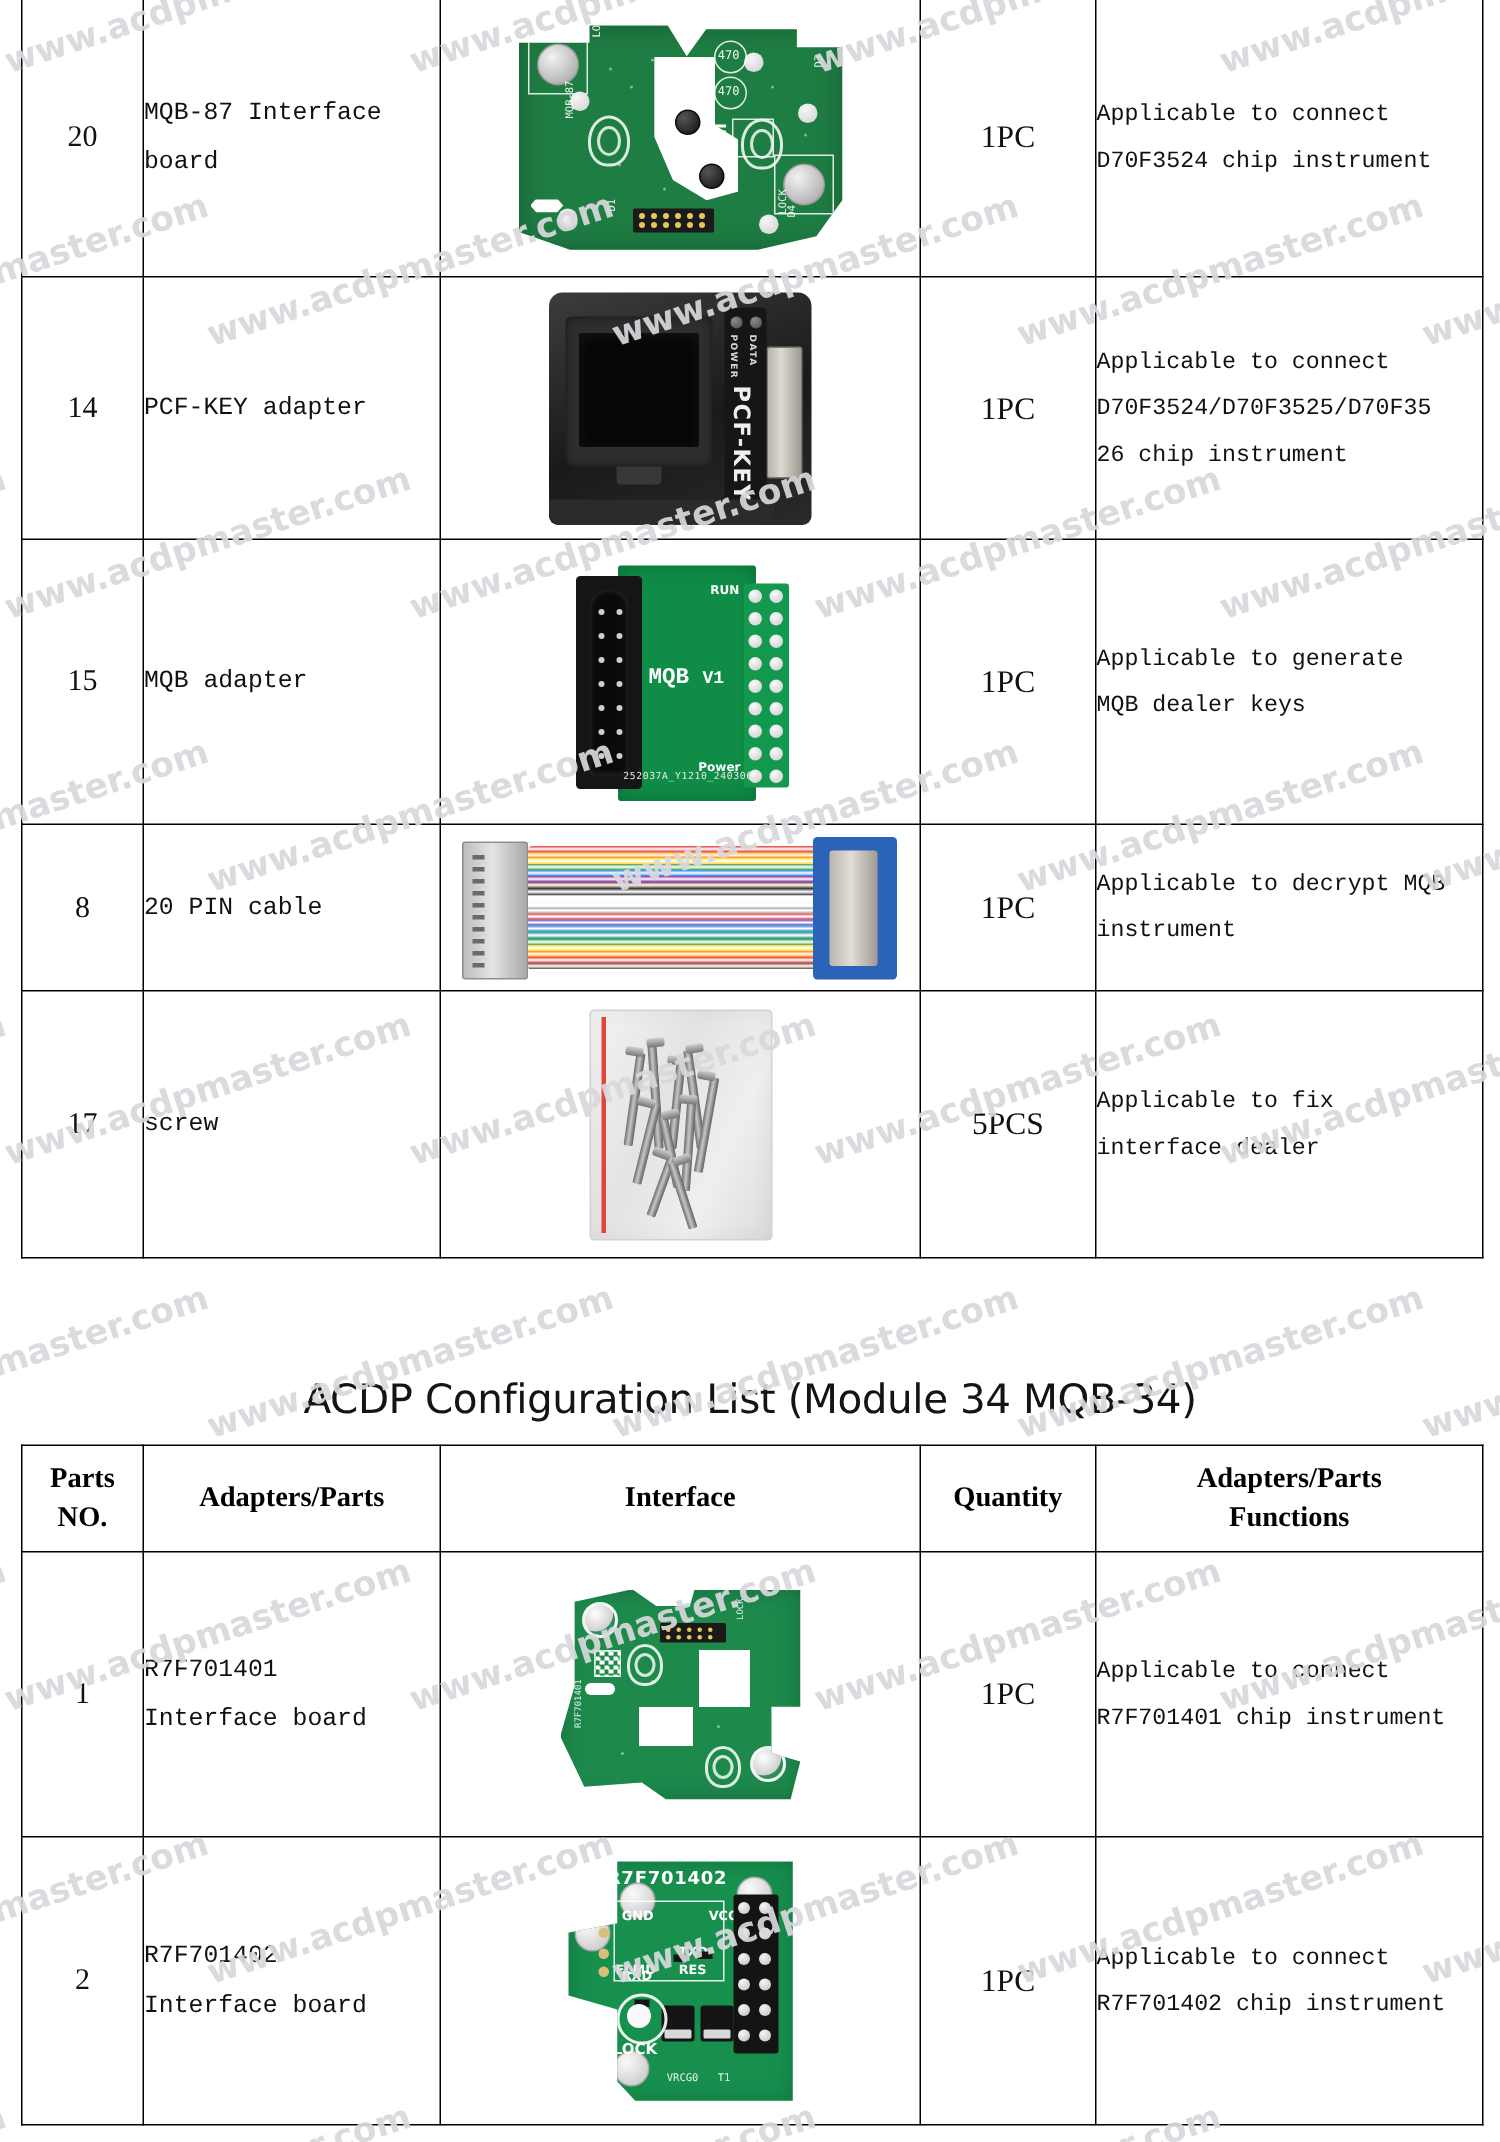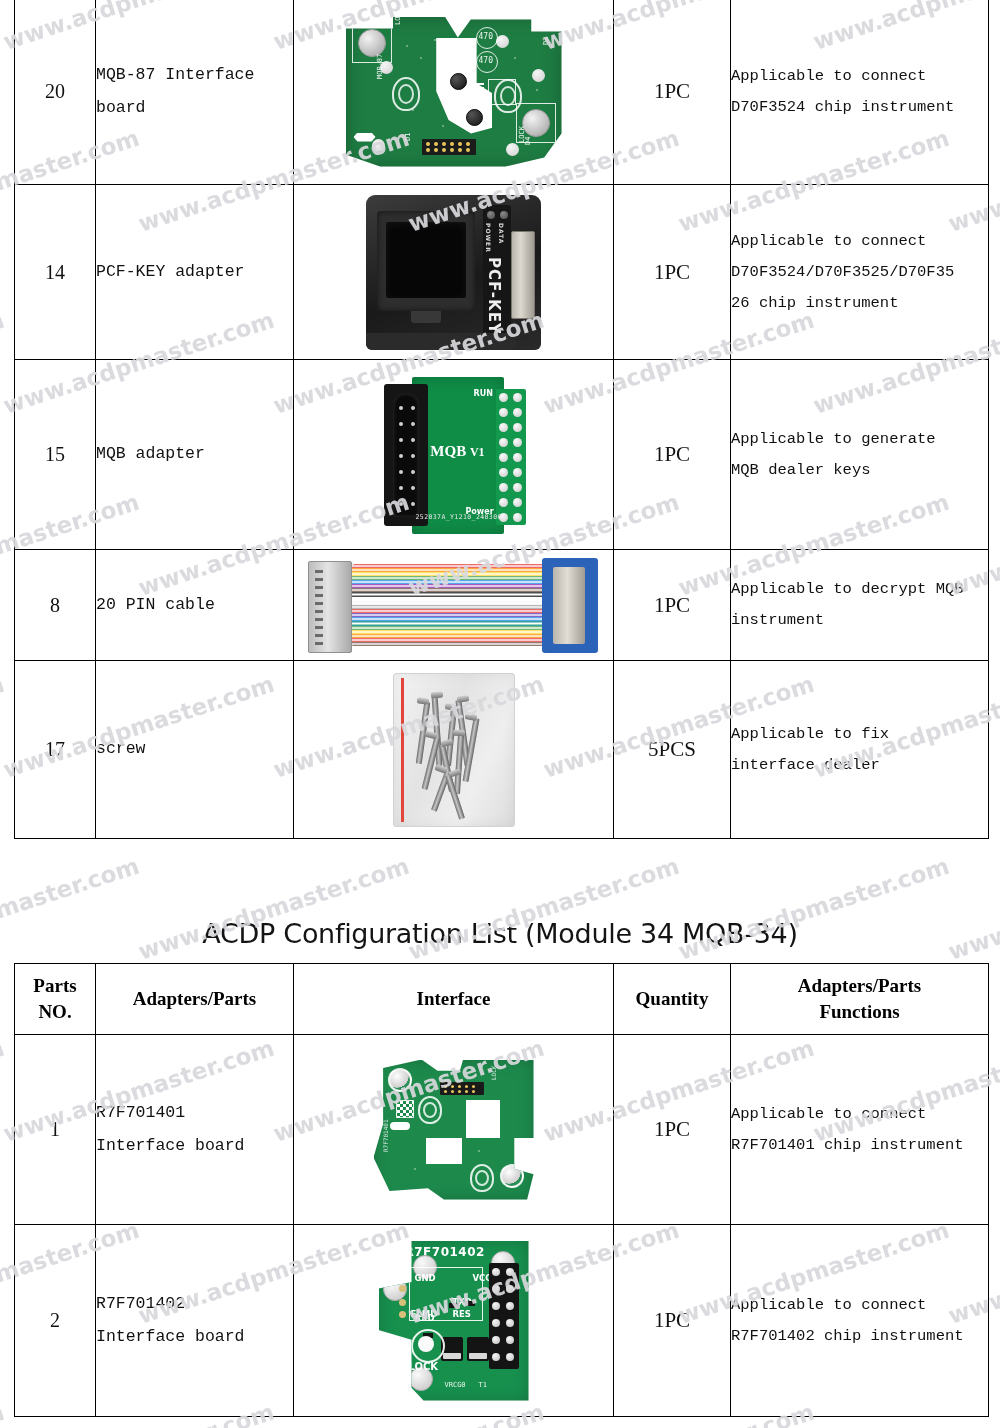--- a/index.html
+++ b/index.html
@@ -206,21 +206,21 @@
     background:#151515;border-radius:3px;
   }
   .mqb .conn .slot{
     position:absolute;left:9px;top:9px;width:26px;height:124px;
     background:#0a0a0a;border-radius:12px 12px 3px 3px;
     box-shadow:inset 0 0 4px rgba(255,255,255,.18);
   }
   .mqb .conn i{position:absolute;width:4px;height:4px;border-radius:50%;background:#cfcfcf;}
   .mqb .title{
     position:absolute;left:40px;top:72px;width:80px;text-align:center;
-    color:#fff;font-family:Liberation Serif, serif;font-size:15px;font-weight:700;
+    color:#fff;font-family:Liberation Mono, monospace;font-size:15px;font-weight:700;
   }
   .mqb .title small{font-size:12px;}
   .mqb .code{
     position:absolute;left:38px;top:142px;color:#e6e6e6;
     font-family:"DejaVu Sans Mono",monospace;font-size:6.5px;letter-spacing:.4px;
   }
   .mqb .pinfield{
     position:absolute;left:118px;top:18px;width:30px;height:136px;
     background:#13994e;border-radius:2px;
   }

